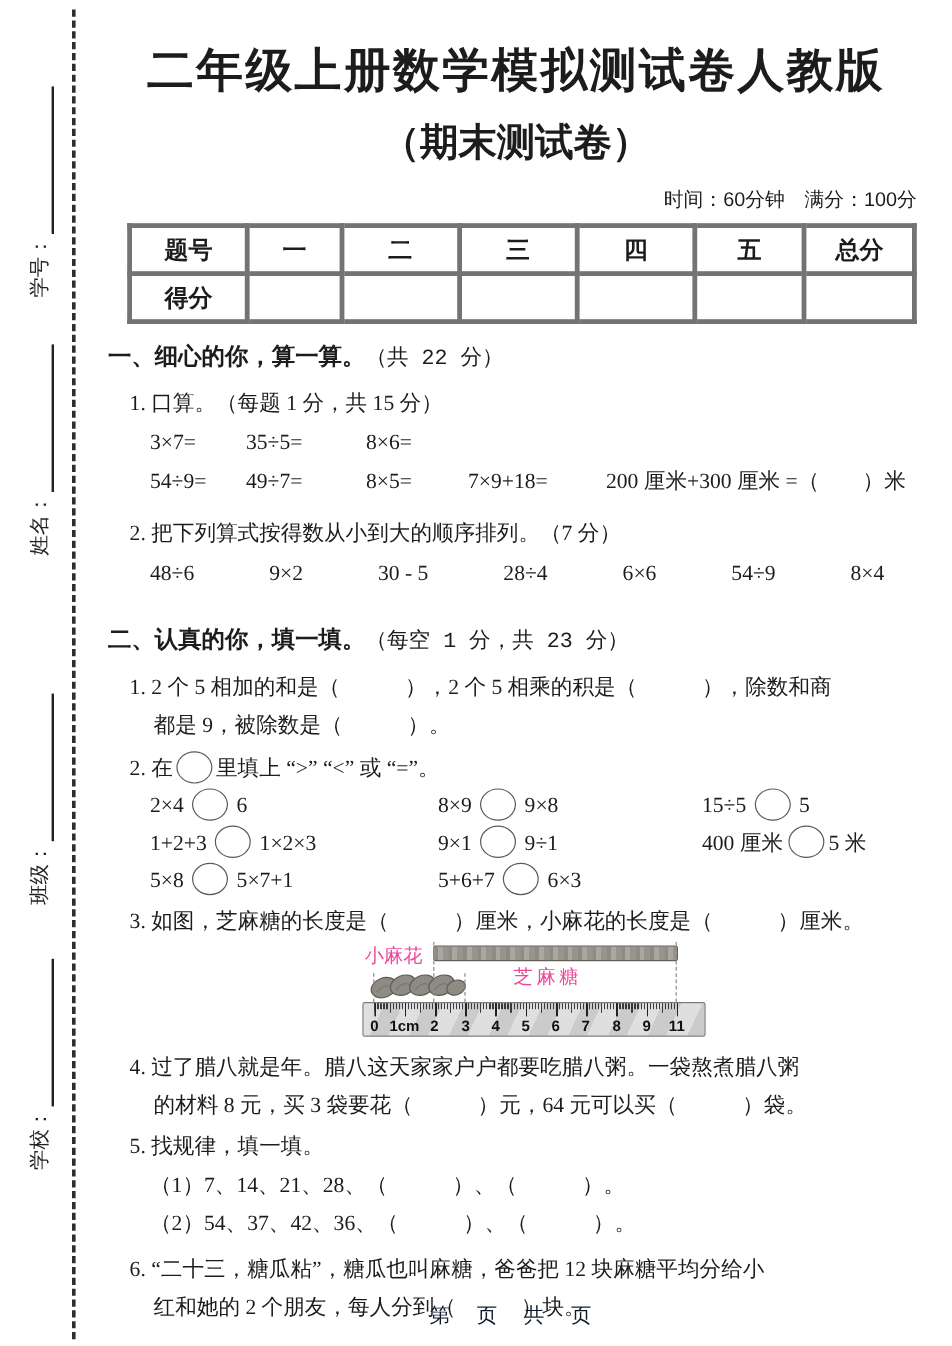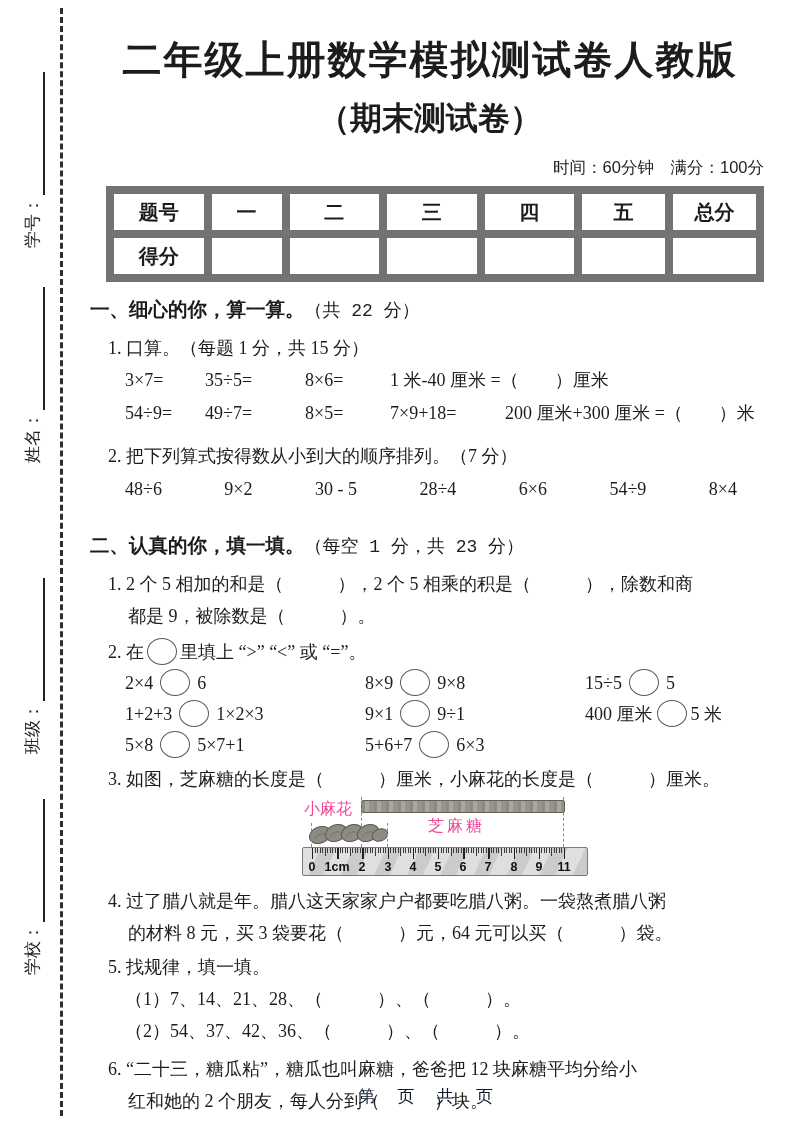--- a/index.html
+++ b/index.html
@@ -18,21 +18,21 @@
   .content{position:absolute;left:90px;top:0;width:680px;}
 
   .title{margin:36px 0 0;text-align:center;font-family:"Liberation Sans",sans-serif;
          font-weight:bold;font-size:39px;line-height:48px;letter-spacing:2px;}
   .subtitle{margin-top:14px;text-align:center;font-family:"Liberation Sans",sans-serif;
             font-weight:bold;font-size:32px;line-height:40px;}
   .meta{margin-top:18px;text-align:right;padding-right:6px;
         font-family:"Liberation Sans",sans-serif;font-size:16.5px;line-height:22px;}
 
   .score-table{margin:8px 0 0 16px;width:658px;border-collapse:collapse;}
-  .score-table td{border:8px solid #737373;height:34px;text-align:center;
+  .score-table td{border:4px solid #737373;height:34px;text-align:center;
                   font-family:"Liberation Sans",sans-serif;font-weight:bold;font-size:20px;}
 
   .sec-heading{font-family:"Liberation Sans",sans-serif;font-weight:bold;
                font-size:19.5px;line-height:26px;}
   .sec-pts{font-family:Liberation Mono, monospace;font-weight:normal;font-size:18px;text-align:right;}
   .sec1-h{margin-top:14px;}
   .sec2-h{margin-top:28px;}
 
   .q{font-size:18px;line-height:32px;padding-left:18px;white-space:pre-wrap;}
   .q.cont{padding-left:38px;}
@@ -146,21 +146,20 @@
     </table>
 
     <div class="sec-heading sec1-h"><span>一、细心的你，算一算。</span><span class="sec-pts">（共 22 分）</span></div>
 
     <div class="q qlabel">1. 口算。（每题 1 分，共 15 分）</div>
 
     <div class="oprow">
       <span class="c1">3×7=</span>
       <span class="c2">35÷5=</span>
       <span class="c3">8×6=</span>
-      <span class="c5">1 米-40 厘米 =（　　）厘米</span>
     </div>
     <div class="oprow">
       <span class="c1">54÷9=</span>
       <span class="c2">49÷7=</span>
       <span class="c3">8×5=</span>
       <span class="c4">7×9+18=</span>
       <span class="c5">200 厘米+300 厘米 =（　　）米</span>
     </div>
 
     <div class="q qlabel" style="margin-top:10px">2. 把下列算式按得数从小到大的顺序排列。（7 分）</div>

